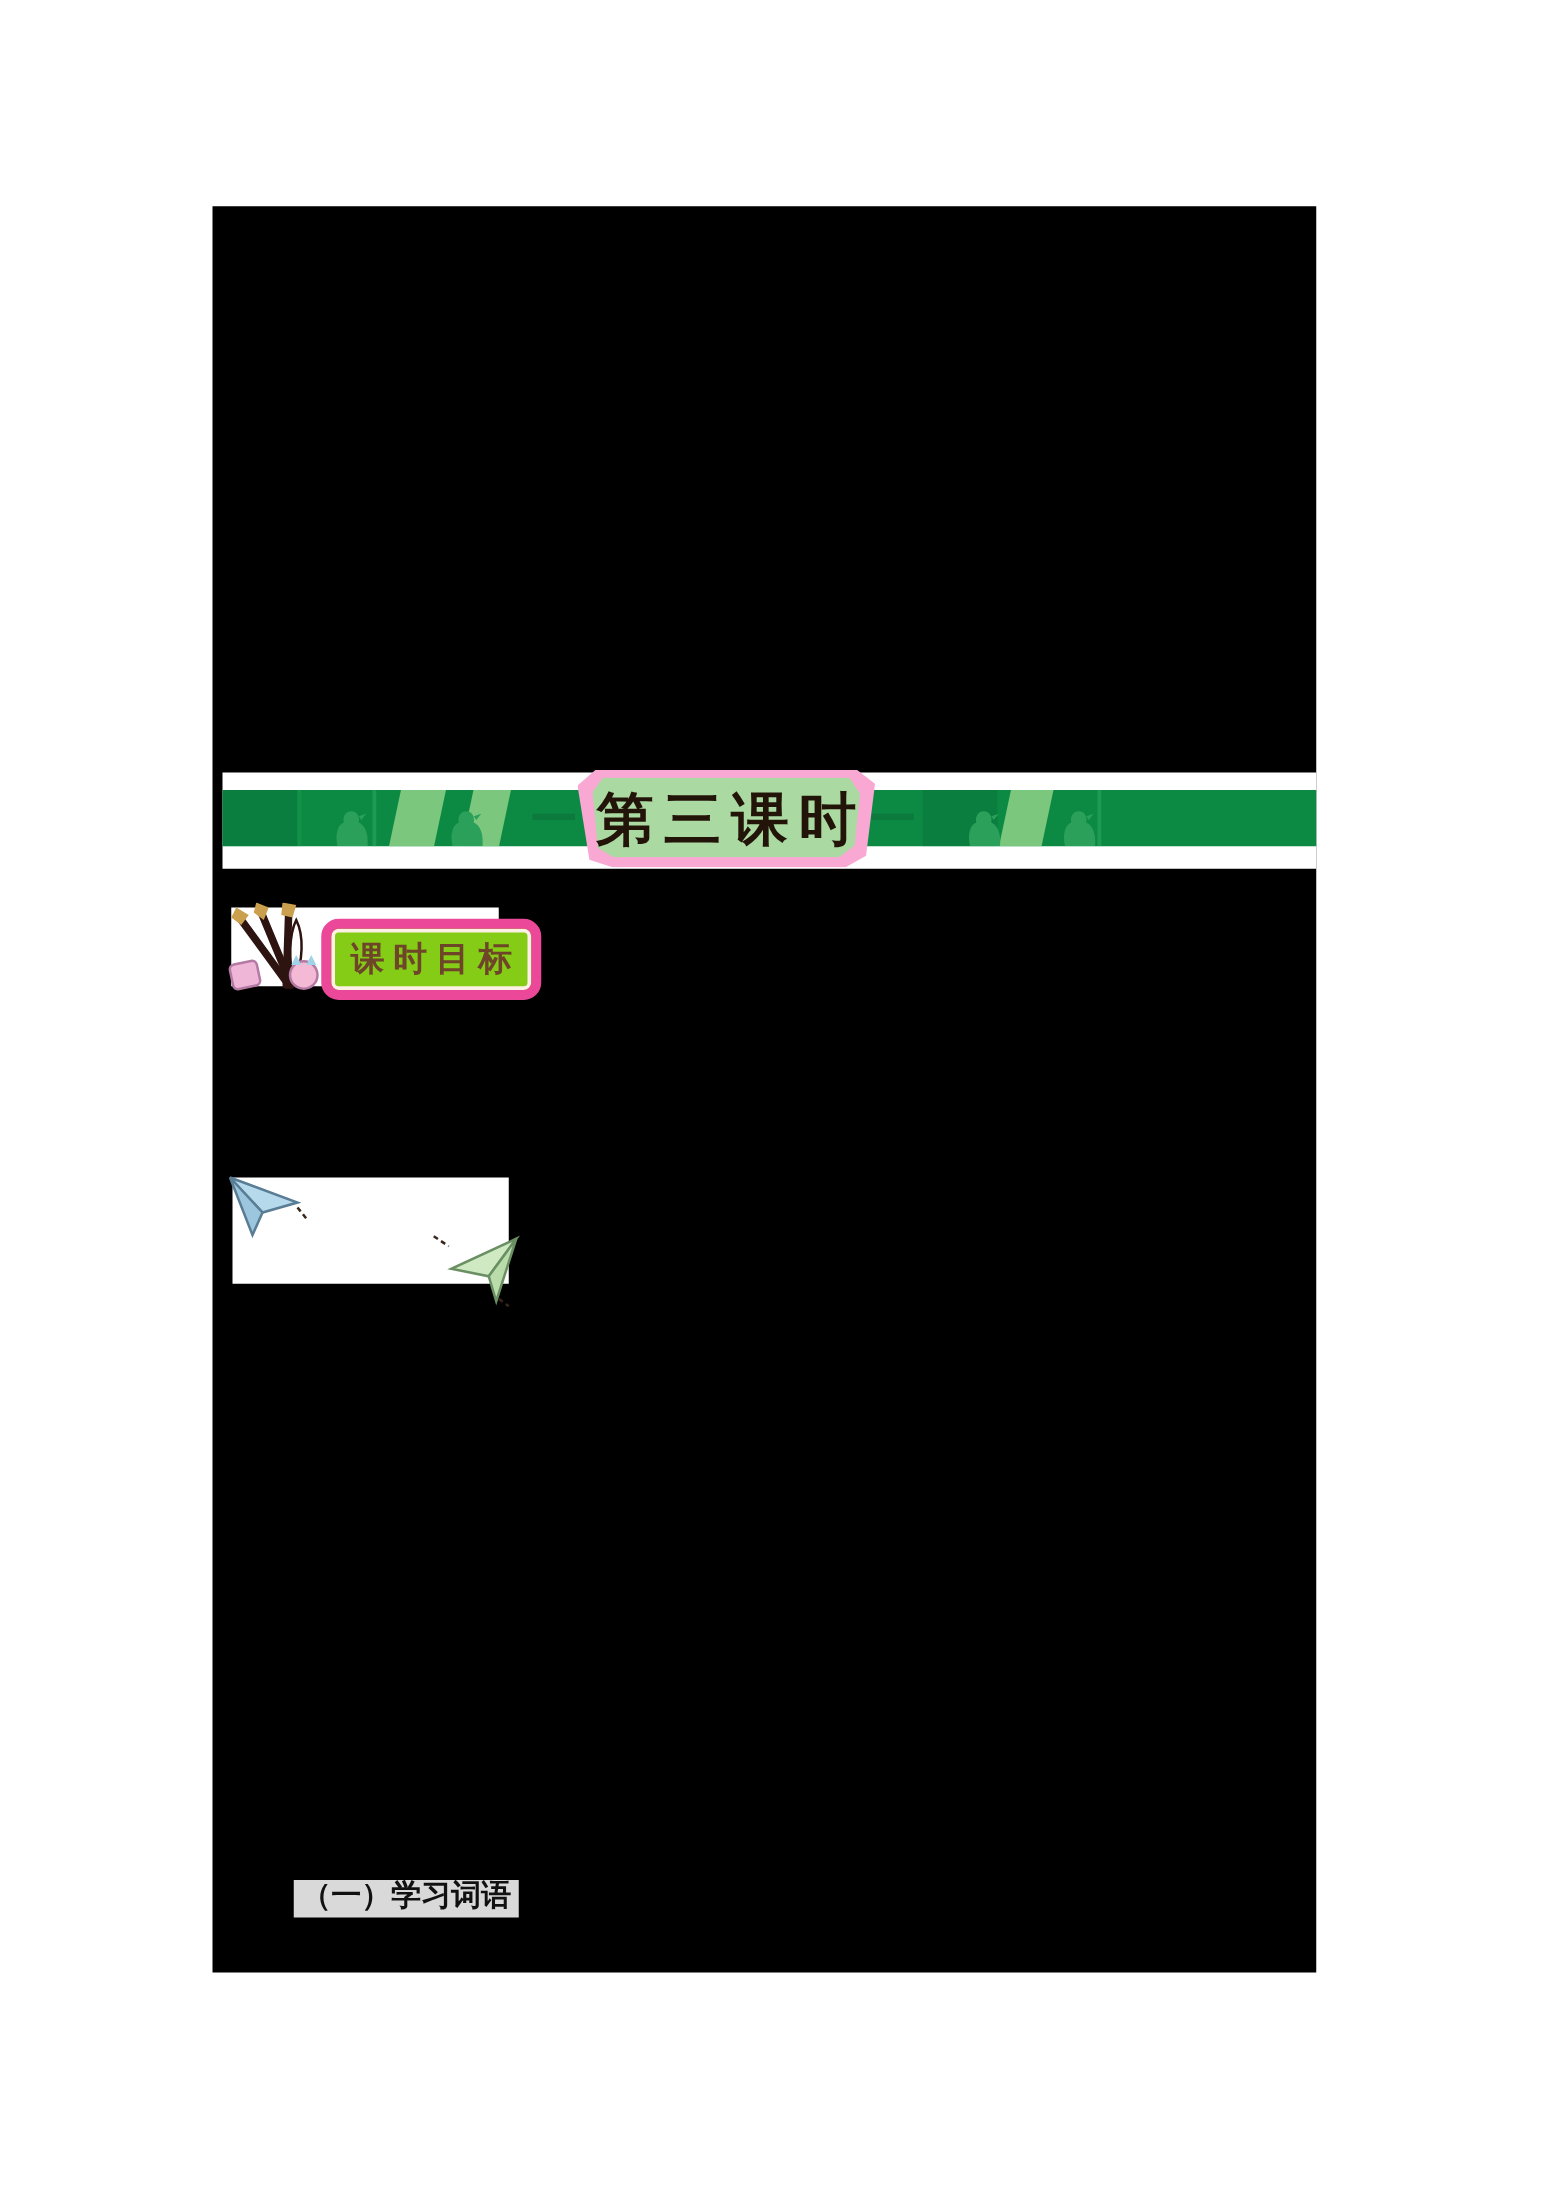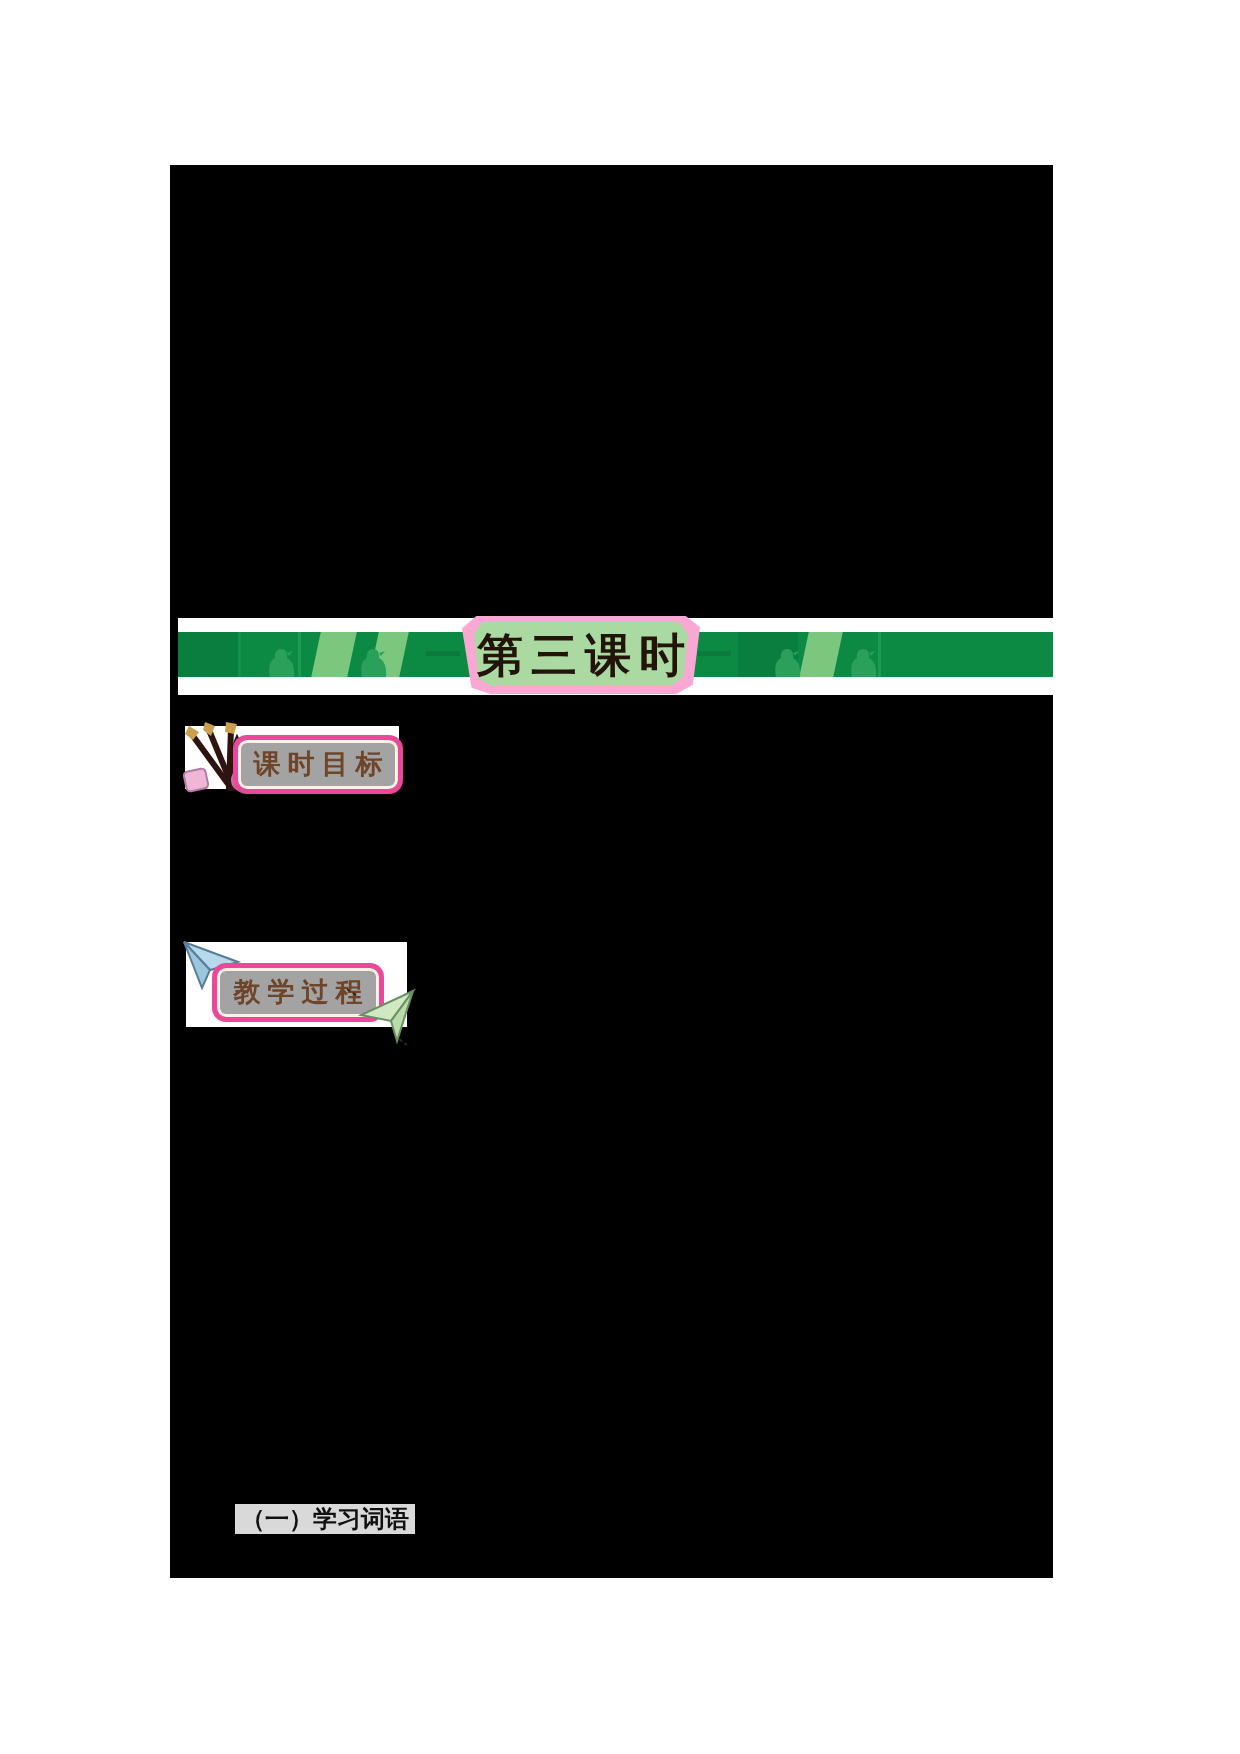--- a/index.html
+++ b/index.html
@@ -43,38 +43,38 @@
     letter-spacing:8px;text-indent:8px;white-space:nowrap;
   }
   .banner-dash{position:absolute;top:33px;width:34px;height:5px;background:#0d7a3d;}
   .dash-left{left:248px;}
   .dash-right{right:322px;}
   
   .badge-strip{position:absolute;background:#ffffff;}
   .strip-goal{left:185px;top:726px;width:214px;height:63px;}
   .strip-process{left:186px;top:942px;width:221px;height:85px;}
   .badge{
-    position:absolute;background:#a3a3a3;border:5px solid #ec4899;border-radius:14px;
+    position:absolute;background:#84cc16;border:8px solid #ec4899;border-radius:14px;
     box-shadow:inset 0 0 0 3px #fdf0e4;
-    display:flex;align-items:center;justify-content:center;
+    display:flex;align-items:center;justify-content:center;margin-left:24px;
   }
   .badge-goal{left:48px;top:9px;width:160px;height:49px;}
   .badge-process{left:26px;top:21px;width:162px;height:49px;}
   .badge-label{
     font-weight:bold;font-size:27px;line-height:1;color:#6e4528;
     letter-spacing:7px;text-indent:7px;white-space:nowrap;
   }
   .badge-icon{position:absolute;}
   .icon-brushes{left:-6px;top:-4px;width:84px;height:74px;}
   .icon-plane-blue{left:-6px;top:-6px;width:70px;height:60px;}
   .icon-plane-green{right:-14px;bottom:-20px;width:78px;height:66px;}
   
   .section-heading{
     position:absolute;left:235px;top:1504px;width:180px;height:30px;
-    background:#d9d9d9;display:flex;align-items:center;justify-content:center;
+    background:#d9d9d9;display:flex;align-items:center;justify-content:center;font-family:Liberation Mono, monospace;
   }
   .section-heading span{
     font-weight:bold;font-size:24px;line-height:1;color:#111111;white-space:nowrap;
   }
 </style>
 </head>
 <body>
 
 <div class="content-black"></div>
 
@@ -129,23 +129,20 @@
     <span class="badge-label">课时目标</span>
   </div>
 </div>
 
 <div class="badge-strip strip-process">
   <svg class="badge-icon icon-plane-blue" viewBox="0 0 70 60">
     <polygon points="4,6 58,26 30,34" fill="#b7d9ec" stroke="#5a7d96" stroke-width="2"></polygon>
     <polygon points="4,6 30,34 22,52" fill="#9cc6de" stroke="#5a7d96" stroke-width="2"></polygon>
     <line x1="58" y1="30" x2="66" y2="40" stroke="#3a2518" stroke-width="2" stroke-dasharray="4 3"></line>
   </svg>
-  <div class="badge badge-process">
-    <span class="badge-label">教学过程</span>
-  </div>
   <svg class="badge-icon icon-plane-green" viewBox="0 0 78 66">
     <line x1="4" y1="8" x2="16" y2="16" stroke="#3a2518" stroke-width="2" stroke-dasharray="4 3"></line>
     <polygon points="70,10 18,34 48,40" fill="#cfe9c2" stroke="#6a8f63" stroke-width="2"></polygon>
     <polygon points="70,10 48,40 54,60" fill="#b9dcaa" stroke="#6a8f63" stroke-width="2"></polygon>
     <line x1="56" y1="58" x2="64" y2="64" stroke="#3a2518" stroke-width="2" stroke-dasharray="4 3"></line>
   </svg>
 </div>
 
 <div class="section-heading">
   <span>（一）学习词语</span>

